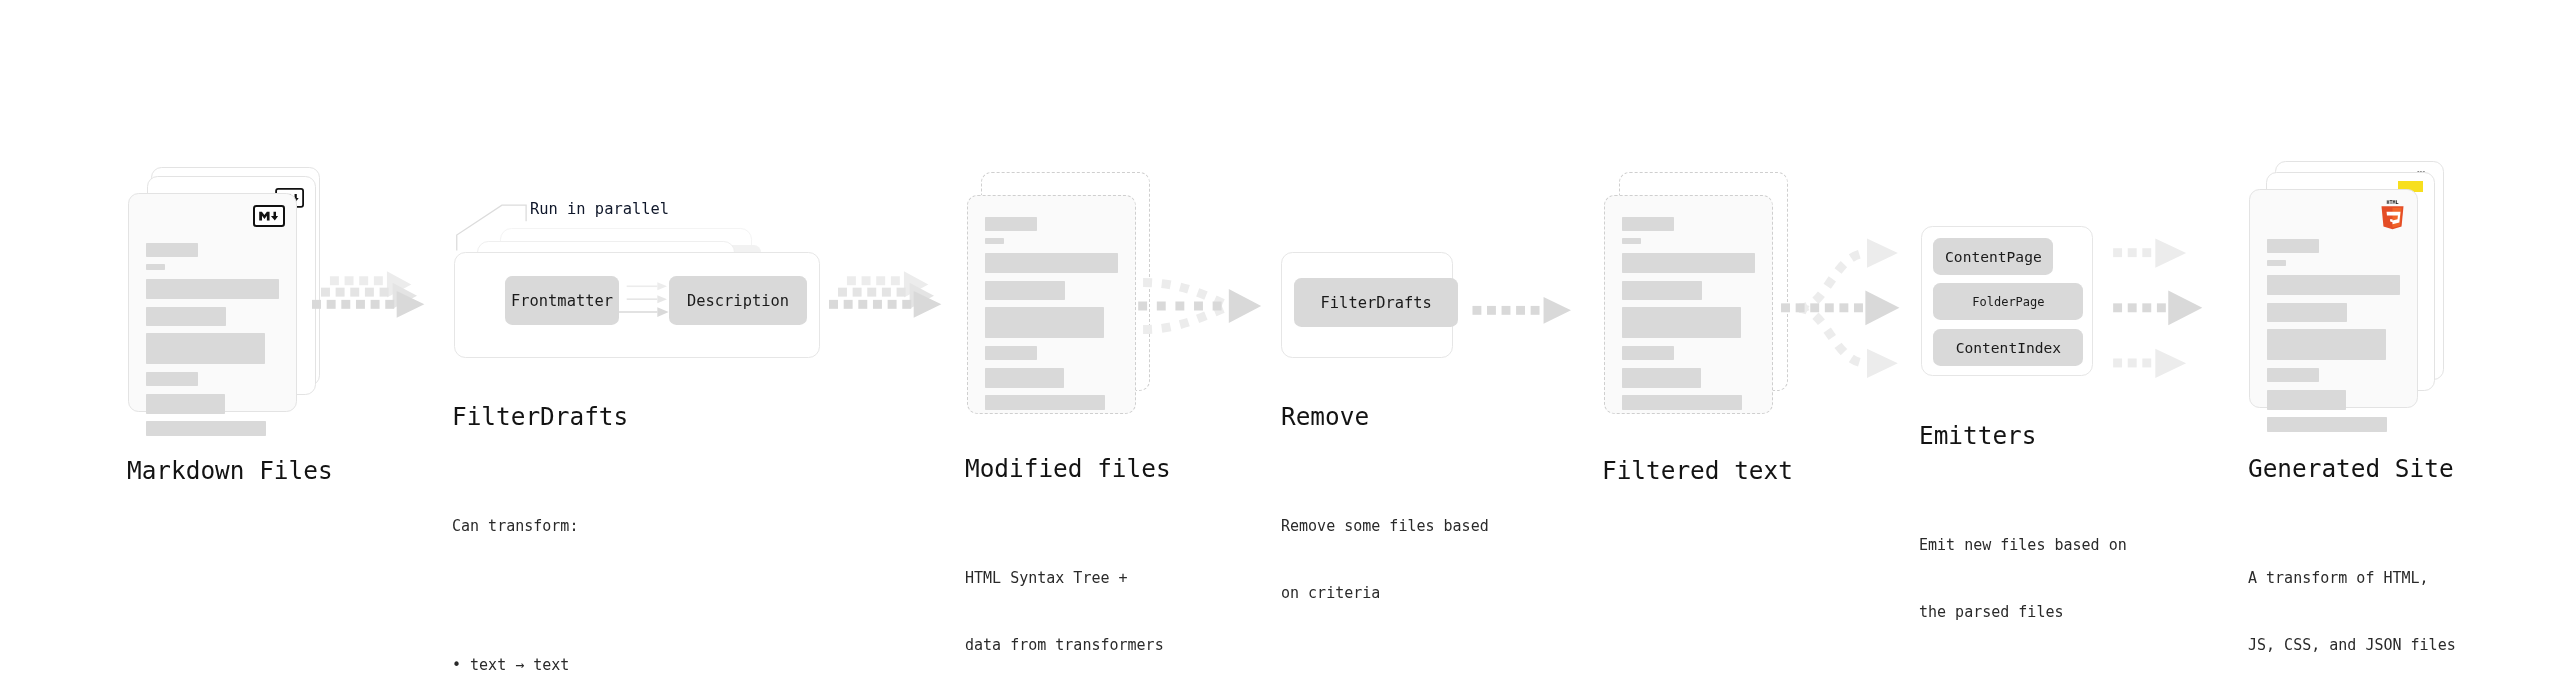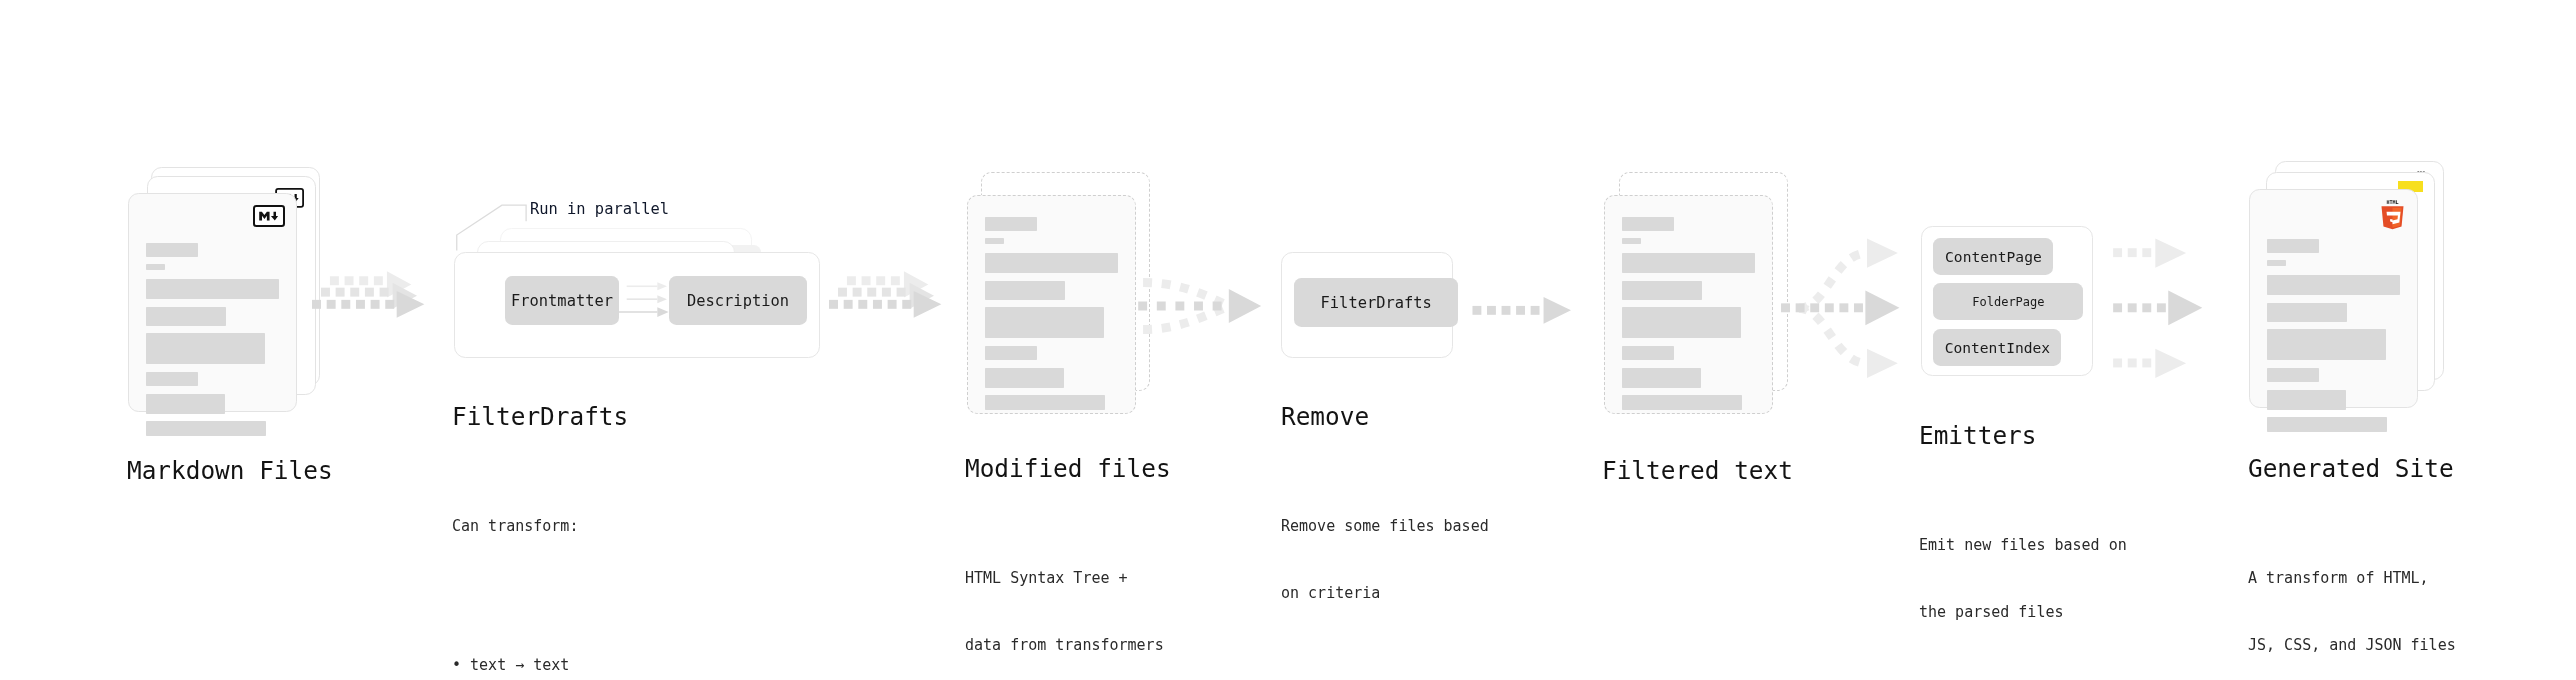--- a/index.html
+++ b/index.html
@@ -417,21 +417,21 @@
       <rect x="72" y="88" width="11" height="11"></rect>
         <rect x="90" y="88" width="11" height="11"></rect>
       <polygon points="104,72 146,93.5 104,115"></polygon>
     </g>
   </svg>
 
   <div class="stage">
     <div class="groupbox" style="left:1921px; top:226px; width:172px; height:150px;">
       <div class="pill" style="left:11.4px; top:10.6px; width:120px; height:37px; font-size:14.6px;">ContentPage</div>
       <div class="pill" style="left:11.4px; top:56px; width:150px; height:37px; font-size:12px;">FolderPage</div>
-      <div class="pill" style="left:11.4px; top:102px; width:128px; height:37px; font-size:14.6px;">ContentIndex</div>
+      <div class="pill" style="left:11.4px; top:102px; width:150px; height:37px; font-size:14.6px;">ContentIndex</div>
     </div>
     <div class="caption" style="left:1919px; top:394px;">
       <div class="cap-title">Emitters</div>
       <div class="cap-sub">
         <div>Emit new files based on</div>
         <div>the parsed files</div>
       </div>
     </div>
   </div>
 

